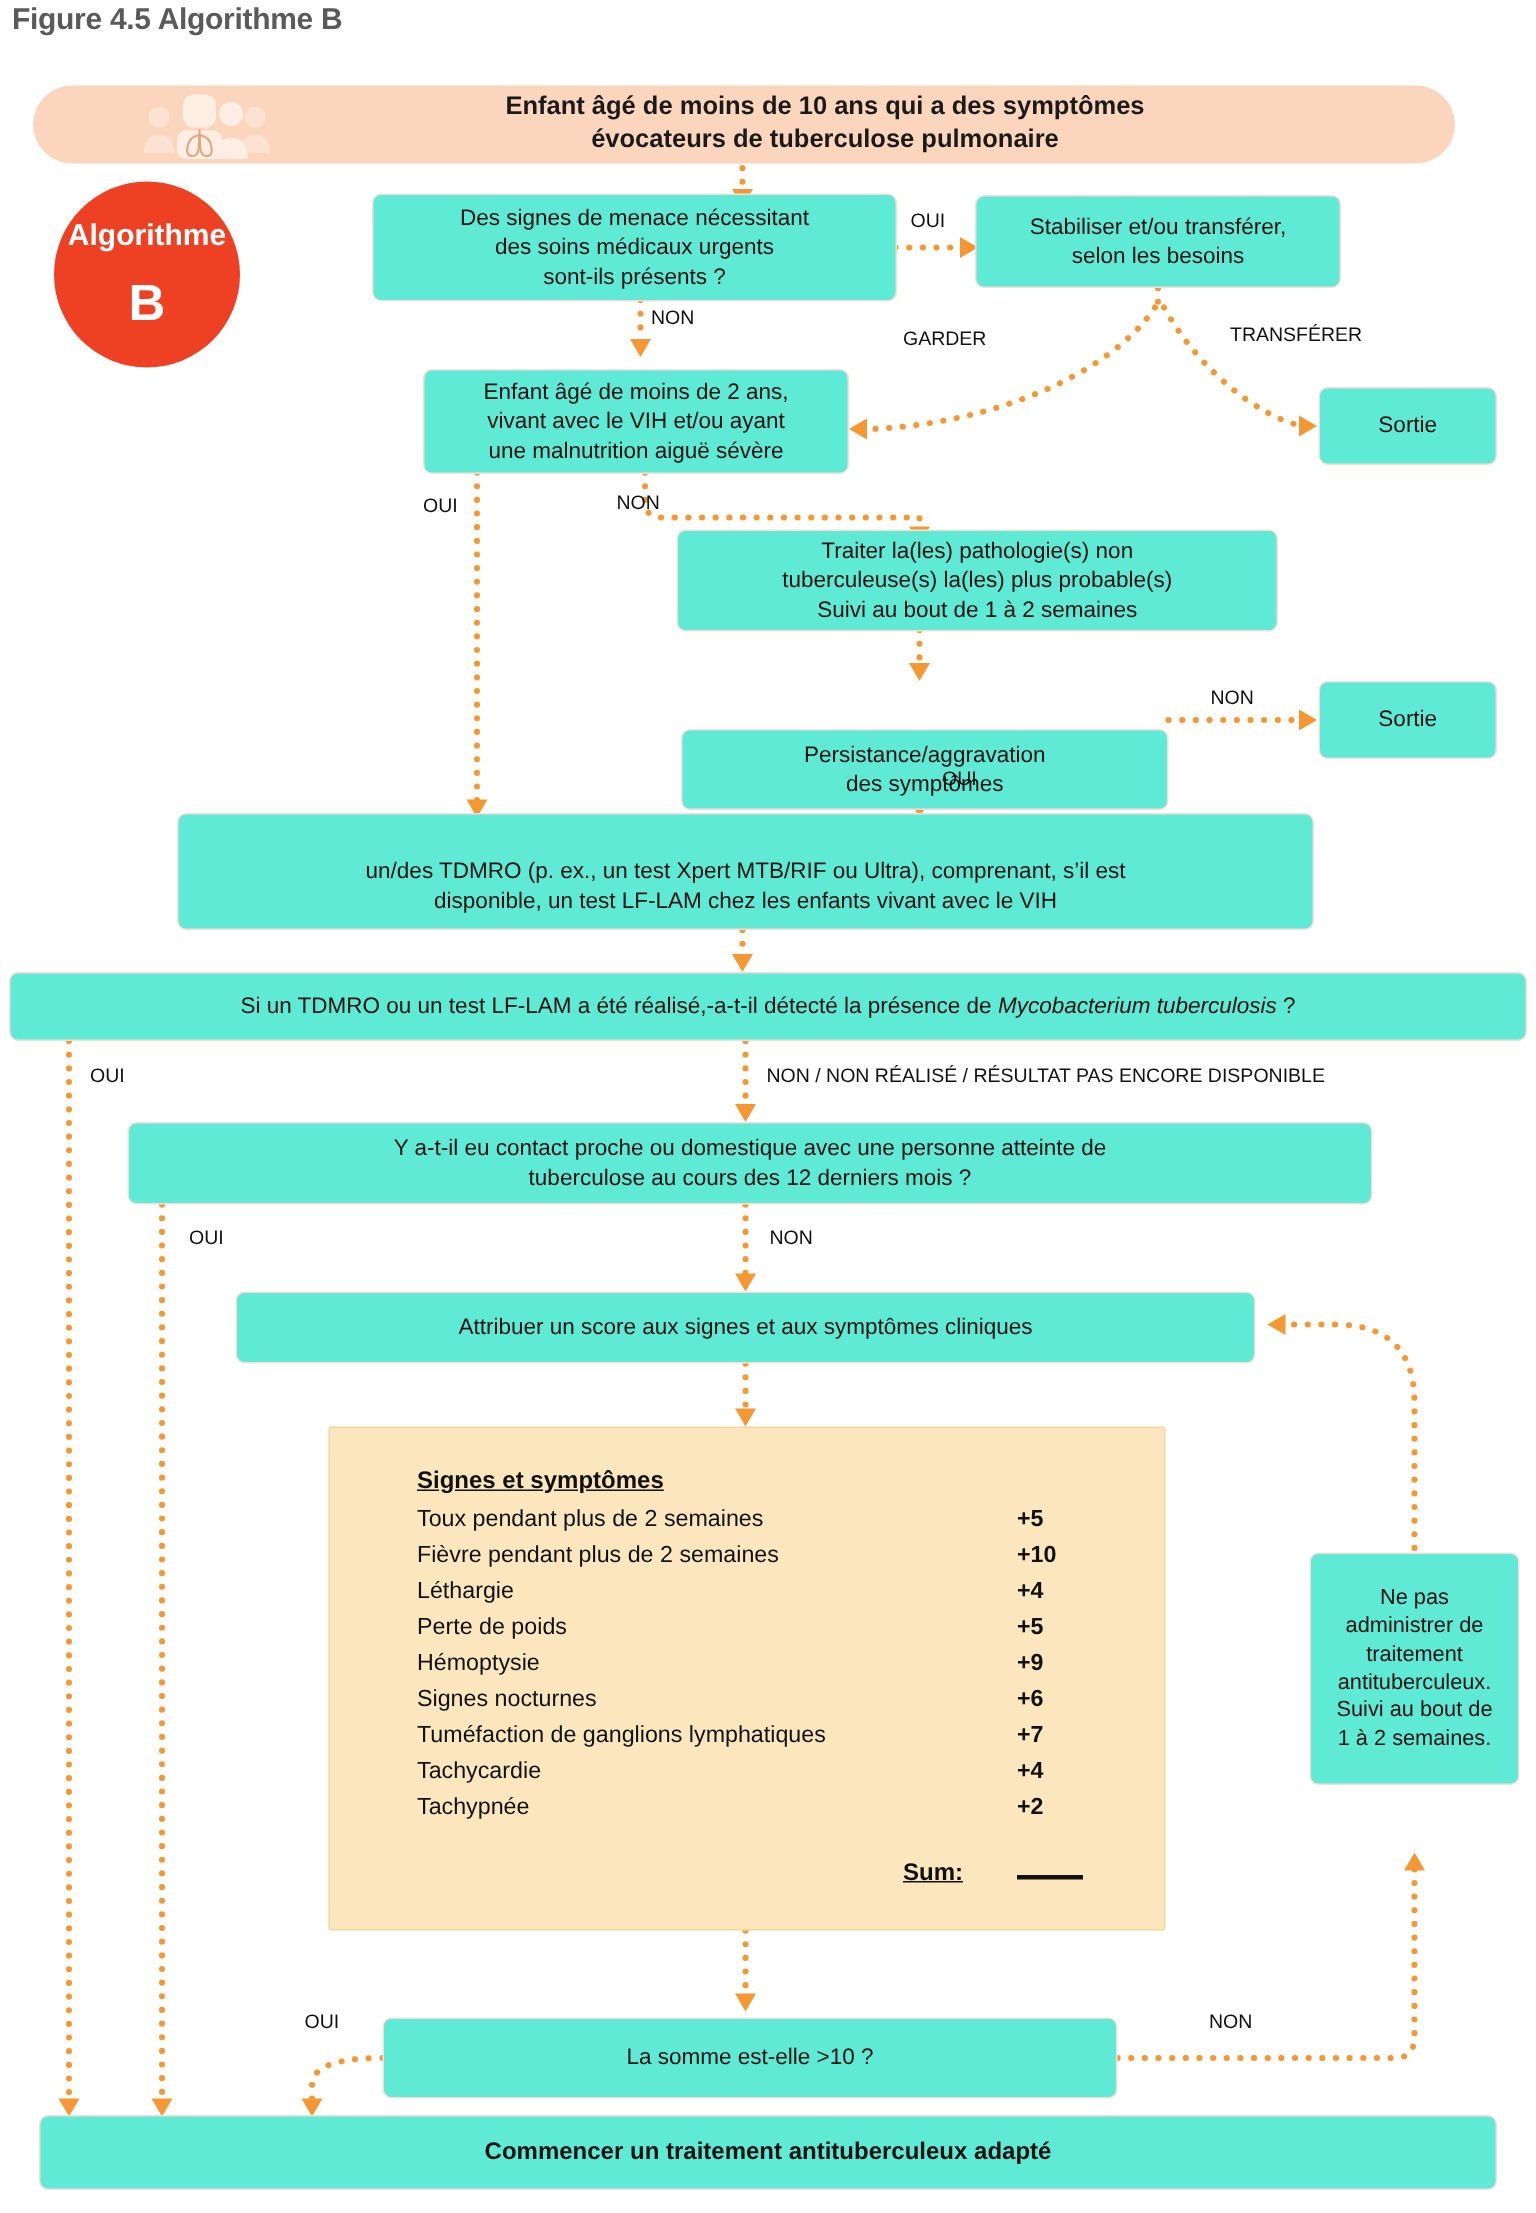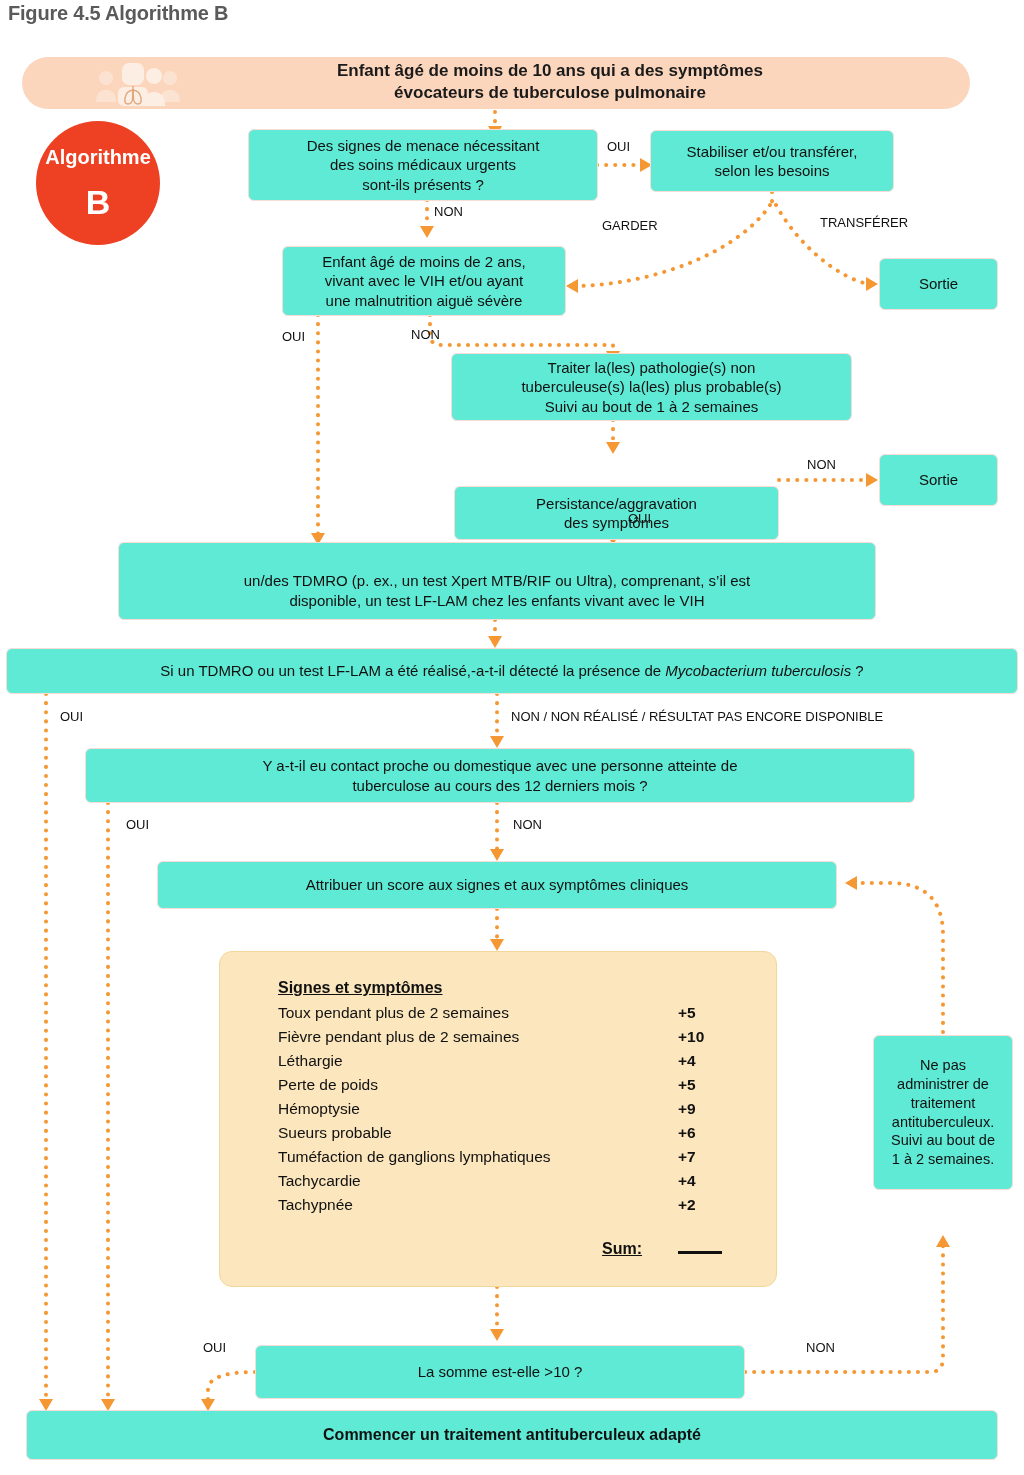--- a/index.html
+++ b/index.html
@@ -96,21 +96,21 @@
     color: #111111;
     line-height: 1.3;
     padding: 4px 10px;
   }
   .node.strong {
     font-weight: bold;
   }
   .node.score {
     background: #fbe6bd;
     border: 1.5px solid #f3d79a;
-    border-radius: 13px;
+    border-radius: 2px;
     display: block;
     text-align: left;
     padding: 0;
   }
   
   .score-inner {
     padding: 26px 34px 18px 58px;
   }
   .score-head {
     font-size: 16px;
@@ -368,21 +368,21 @@
           </div>
           <div class="score-row">
             <span class="lab">Perte de poids</span>
             <span class="val">+5</span>
           </div>
           <div class="score-row">
             <span class="lab">Hémoptysie</span>
             <span class="val">+9</span>
           </div>
           <div class="score-row">
-            <span class="lab">Sueurs probable</span>
+            <span class="lab">Signes nocturnes</span>
             <span class="val">+6</span>
           </div>
           <div class="score-row">
             <span class="lab">Tuméfaction de ganglions lymphatiques</span>
             <span class="val">+7</span>
           </div>
           <div class="score-row">
             <span class="lab">Tachycardie</span>
             <span class="val">+4</span>
           </div>

